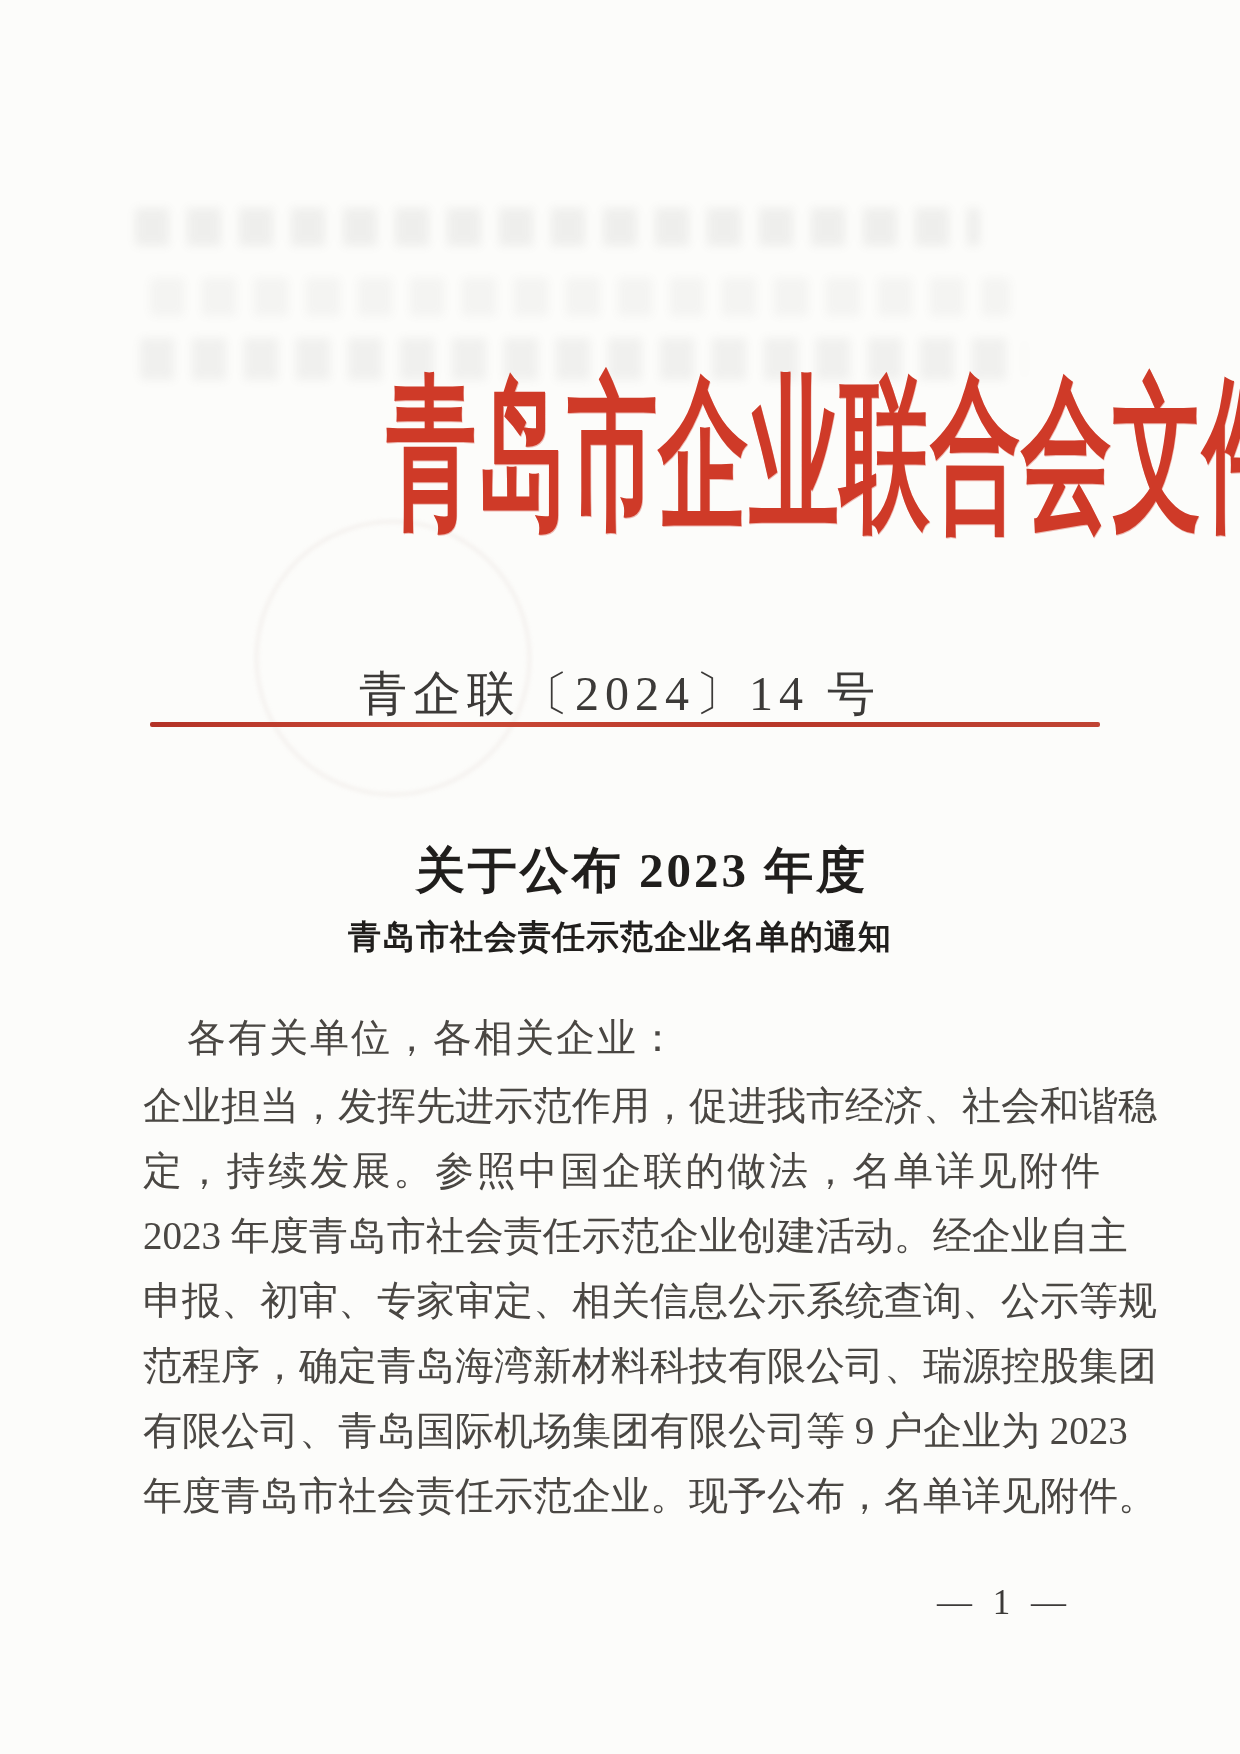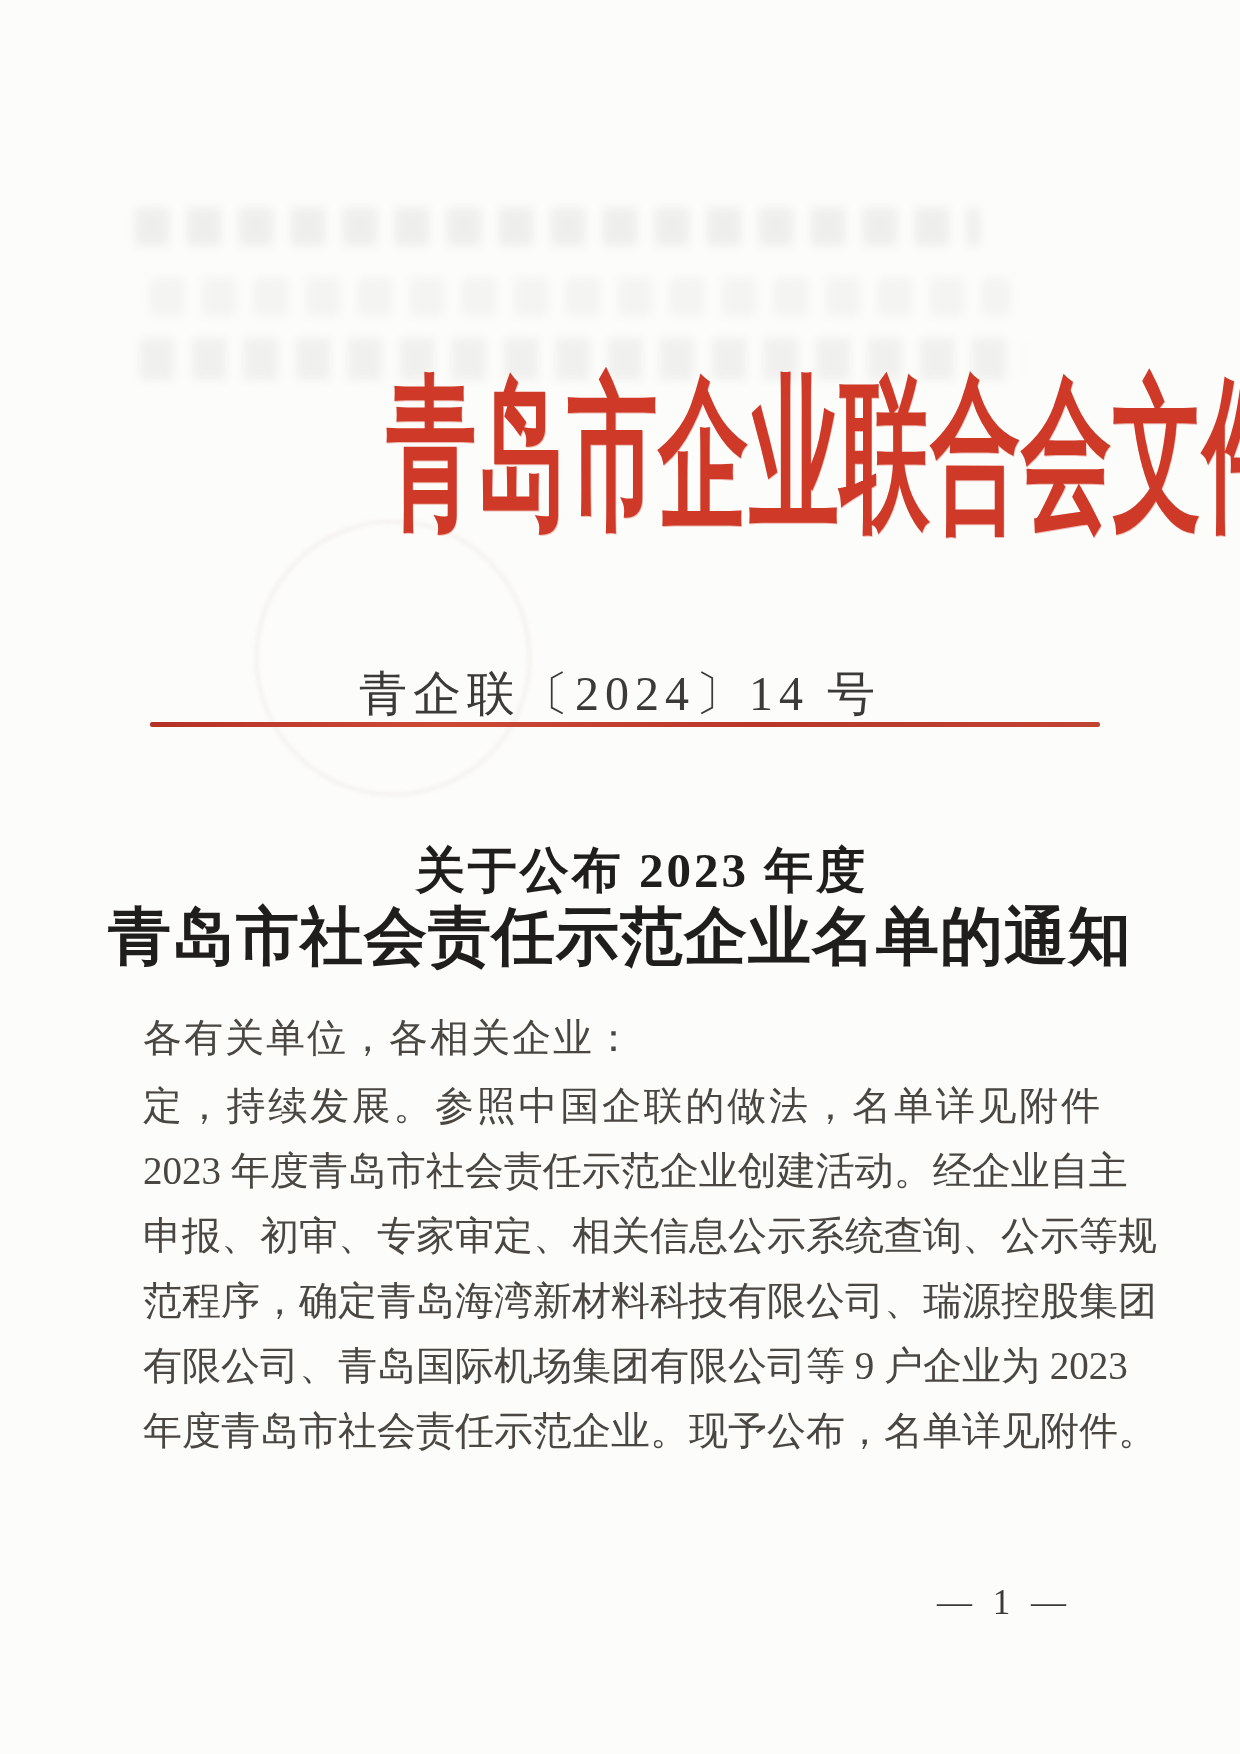--- a/index.html
+++ b/index.html
@@ -84,35 +84,36 @@
   .doc-title {
     position: absolute;
     top: 838px;
     left: 0;
     width: 100%;
     text-align: center;
     color: #201e1c;
     font-weight: bold;
   }
   .doc-title .line1 { font-size: 49px; line-height: 66px; letter-spacing: 3px; padding-left: 44px; }
-  .doc-title .line2 { font-size: 63px; line-height: 66px; letter-spacing: 1px; }
+  .doc-title .line2 { font-size: 33px; line-height: 66px; letter-spacing: 1px; }
 
   .body-block {
     position: absolute;
     left: 143px;
     top: 1008px;
     width: 957px;
     font-size: 39px;
     color: #4a4743;
   }
   .salutation {
     height: 65px;
     line-height: 60px;
     text-align: left;
     letter-spacing: 2px;
+    margin-left: 44px;
   }
   .body-line {
     height: 65px;
     line-height: 65px;
     text-align: justify;
     text-align-last: justify;
     text-justify: inter-character;
     white-space: nowrap;
   }
   .body-line.indent { text-indent: 84px; }
@@ -144,20 +145,21 @@
 
   <div class="red-rule"></div>
 
   <div class="doc-title">
     <div class="line1">关于公布 2023 年度</div>
     <div class="line2">青岛市社会责任示范企业名单的通知</div>
   </div>
 
   <div class="body-block">
     <div class="salutation">各有关单位，各相关企业：</div>
+    <div class="body-line">企业担当，发挥先进示范作用，促进我市经济、社会和谐稳</div>
     <div class="body-line">定，持续发展。参照中国企联的做法，名单详见附件</div>
     <div class="body-line">2023 年度青岛市社会责任示范企业创建活动。经企业自主</div>
     <div class="body-line">申报、初审、专家审定、相关信息公示系统查询、公示等规</div>
     <div class="body-line">范程序，确定青岛海湾新材料科技有限公司、瑞源控股集团</div>
     <div class="body-line">有限公司、青岛国际机场集团有限公司等 9 户企业为 2023</div>
     <div class="body-line">年度青岛市社会责任示范企业。现予公布，名单详见附件。</div>
   </div>
 
   <div class="page-number">— 1 —</div>
 

